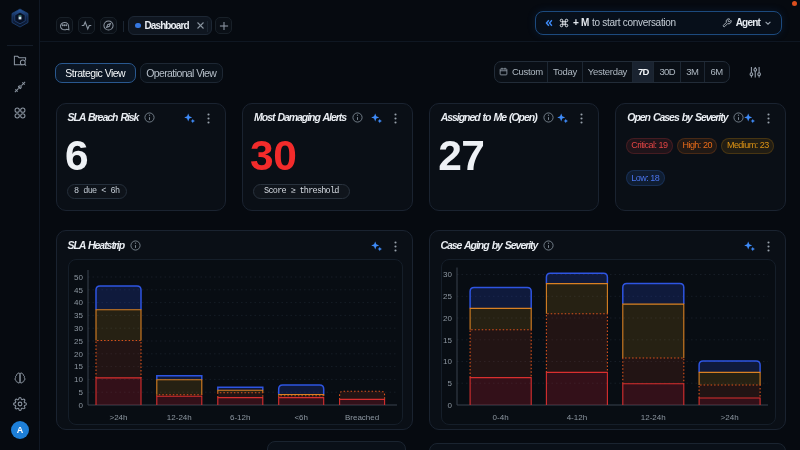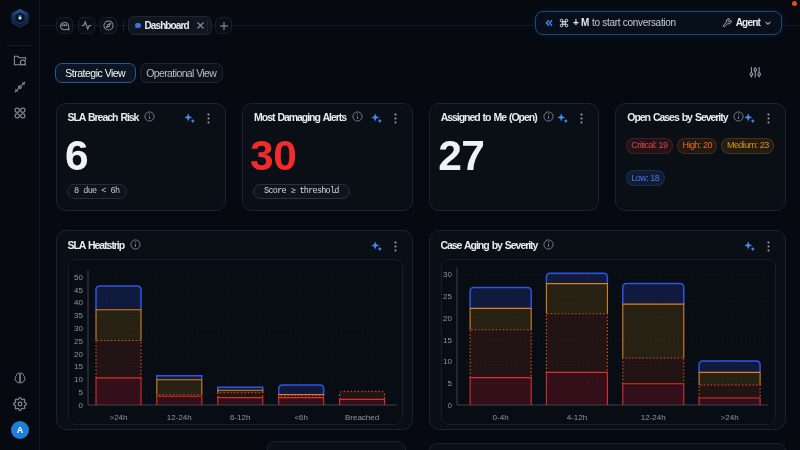--- a/index.html
+++ b/index.html
@@ -1,28 +1,28 @@
 <!DOCTYPE html>
 <html><head><meta charset="utf-8"><style>
 * { margin:0; padding:0; box-sizing:border-box; }
 html,body { width:800px; height:450px; overflow:hidden; background:#060a10;
   font-family:"Liberation Sans", sans-serif; }
 .abs { position:absolute; }
 #root { position:relative; width:800px; height:450px; background:#060a10; }
 #sidebar { position:absolute; left:0; top:0; width:40px; height:450px; border-right:1px solid #101824; }
-#topbar { position:absolute; left:40px; top:0; width:760px; height:26px; border-bottom:1px solid #0f1722; }
+#topbar { position:absolute; left:40px; top:0; width:760px; height:42px; border-bottom:1px solid #0f1722; }
 .iconbtn { position:absolute; top:17px; width:17px; height:17px; border:1px solid #182028; border-radius:5px;
   display:flex; align-items:center; justify-content:center; background:#0a0f16; }
 .tab { position:absolute; left:88px; top:16px; height:19px; background:#0f1620; border:1px solid #1d2734; border-radius:6px;
   display:flex; align-items:center; padding:0 6px; }
 .tab .dot { width:5.5px; height:5.5px; border-radius:50%; background:#3577e0; }
 .tab .txt { font-size:10px; font-weight:700; color:#e9edf2; letter-spacing:-0.9px; word-spacing:1px; margin:0 7px 0 4px; }
 .kpi { position:absolute; top:102.5px; height:108.5px; background:#0a0f16; border:1px solid #1a2330; border-radius:10px; }
 h3 { font-size:10.5px; font-weight:700; color:#e9edf2; letter-spacing:-1.05px; word-spacing:1.2px; white-space:nowrap; }
-.titlerow { position:absolute; left:11px; top:7.5px; display:flex; align-items:flex-start; gap:6px; }
+.titlerow { position:absolute; left:11px; top:7.5px; display:flex; align-items:flex-end; gap:6px;font-style:italic; }
 .hicons { position:absolute; right:12px; top:8.5px; display:flex; align-items:center; }
 .big { position:absolute; left:8.5px; top:31px; font-size:42.5px; font-weight:700; color:#eef1f5; letter-spacing:-0.5px; line-height:1; }
 .pill { position:absolute; left:10px; top:80px; height:15.5px; display:flex; align-items:center; white-space:nowrap;
   font-size:8.5px; color:#c2cad3; letter-spacing:-0.65px; word-spacing:0.3px; border:1px solid #242e3a; border-radius:8.5px; padding:0 6.5px; background:rgba(255,255,255,0.02);font-family:Liberation Mono, monospace; }
 .sev { display:inline-block; white-space:nowrap; font-size:9px; letter-spacing:-0.55px; word-spacing:0.3px; border-radius:8px; padding:2.5px 4.5px; margin-right:4px; margin-bottom:14px; }
 .chartcard { position:absolute; top:230px; height:200px; background:#0a0f16; border:1px solid #1a2330; border-radius:10px; }
 .panel { position:absolute; left:11px; top:28px; width:335px; height:166px; background:#080d13; border:1px solid #151e29; border-radius:8px; overflow:hidden; }
 .seg { display:flex; align-items:center; justify-content:center; height:100%; font-size:9.5px; color:#aeb8c2; letter-spacing:-0.3px; border-right:1px solid #1d2733; }
 </style></head>
 <body>
@@ -124,20 +124,34 @@
             <path d="M2 3.5 L5 6.5 L8 3.5"></path>
           </svg>
     </span>
   </div>
 </div>
 <div class="abs" style="left:792px;top:1px;width:5px;height:5px;border-radius:50%;background:#dd4f1e"></div>
 
 <div class="abs" style="left:55px;top:62.5px;width:80.5px;height:20.5px;border:1px solid #29588f;border-radius:7px;background:#0b1624;display:flex;align-items:center;justify-content:center;font-size:10.5px;color:#f5f8fa;letter-spacing:-0.5px">Strategic View</div>
 <div class="abs" style="left:139.5px;top:62.5px;width:83.5px;height:20.5px;border:1px solid #1d2733;border-radius:7px;background:#0a1119;display:flex;align-items:center;justify-content:center;font-size:10.5px;color:#b6bfc9;letter-spacing:-0.6px">Operational View</div>
 
+<div class="abs" style="left:493.5px;top:61px;width:236.3px;height:21.5px;border:1px solid #222c38;border-radius:7px;background:#0a0f16;display:flex;align-items:stretch;overflow:hidden">
+  <div class="seg" style="width:54.3px;gap:4px"><svg width="9" height="9" viewBox="0 0 12 12" fill="none" stroke="#98a2ae" stroke-width="1.1">
+          <rect x="1.5" y="2.5" width="9" height="8" rx="1"></rect>
+          <line x1="1.5" y1="5" x2="10.5" y2="5"></line>
+          <line x1="4" y1="1" x2="4" y2="3.5"></line>
+          <line x1="8" y1="1" x2="8" y2="3.5"></line>
+        </svg>Custom</div>
+  <div class="seg" style="width:34.6px">Today</div>
+  <div class="seg" style="width:51.1px">Yesterday</div>
+  <div class="seg" style="width:21px;background:#1a2330;color:#f2f5f8;font-weight:700;letter-spacing:-0.85px">7D</div>
+  <div class="seg" style="width:27.3px;letter-spacing:-0.7px">30D</div>
+  <div class="seg" style="width:23.5px;letter-spacing:-0.5px">3M</div>
+  <div class="seg" style="width:24.5px;border-right:none;letter-spacing:-0.5px">6M</div>
+</div>
 <svg class="abs" style="left:749px;top:66px" width="12.5" height="12.5" viewBox="0 0 13 13" stroke="#98a2ae" stroke-width="1.1" fill="none">
   <line x1="2.5" y1="1" x2="2.5" y2="12"></line>
       <line x1="6.5" y1="1" x2="6.5" y2="12"></line>
       <line x1="10.5" y1="1" x2="10.5" y2="12"></line>
   <circle cx="2.5" cy="8.5" r="1.4" fill="#060a10"></circle>
       <circle cx="6.5" cy="4" r="1.4" fill="#060a10"></circle>
       <circle cx="10.5" cy="8.5" r="1.4" fill="#060a10"></circle>
 </svg>
 
 <div class="kpi" style="left:55.5px;width:170.6px">

